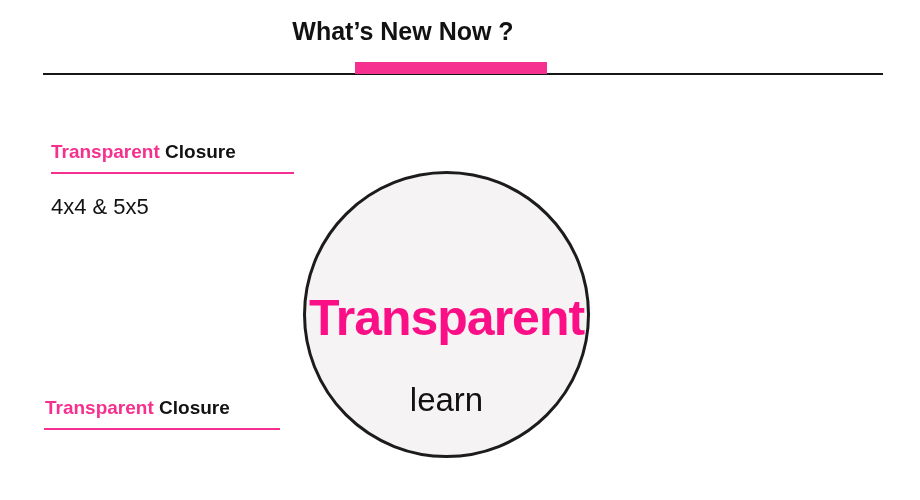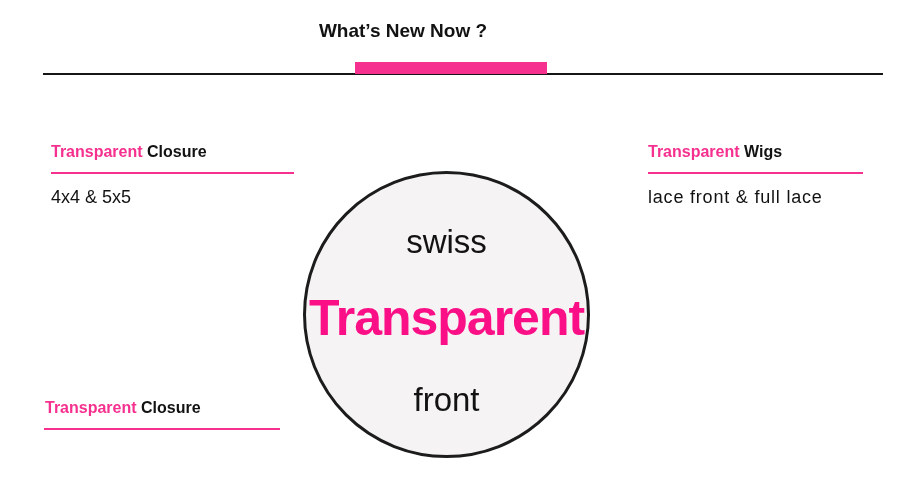--- a/index.html
+++ b/index.html
@@ -15,21 +15,21 @@
     font-family: "Liberation Sans", sans-serif;
     color: var(--text_black, #121212);
     overflow: hidden;
   }
   .title {
     position: absolute;
     top: 17px;
     left: 0;
     width: 806px;
     text-align: center;
-    font-size: 19px;
+    font-size: 25px;
     font-weight: bold;
     line-height: 28px;
   }
   .rule {
     position: absolute;
     top: 73px;
     left: 43px;
     width: 840px;
     height: 2px;
     background: #161616;
@@ -37,35 +37,35 @@
   .bar {
     position: absolute;
     top: 62px;
     left: 355px;
     width: 192px;
     height: 12px;
     background: var(--accent_pink, #f5308f);
   }
   .block { position: absolute; }
   .heading {
-    font-size: 16px;
+    font-size: 19px;
     font-weight: bold;
     line-height: 27px;
     white-space: nowrap;
   }
   .hl { color: var(--accent_pink, #f5308f); }
   .underline {
     height: 2px;
     background: var(--accent_pink, #f5308f);
     margin-top: 7px;
   }
   .detail {
-    font-size: 18px;
+    font-size: 22px;
     line-height: 24px;
-    margin-top: 11px;
+    margin-top: 21px;
     white-space: nowrap;
   }
   .closure { left: 51px; top: 138px; }
   .closure .underline { width: 243px; }
   .wigs { left: 648px; top: 138px; }
   .wigs .underline { width: 215px; }
   .wigs .detail { letter-spacing: 0.8px; }
   .frontal { left: 45px; top: 394px; }
   .frontal .underline { width: 236px; margin-left: -1px; }
   .circle {
@@ -125,39 +125,30 @@
 
   <div class="block closure">
     <div class="heading">
       <span class="hl">Transparent</span>
       <span>Closure</span>
     </div>
     <div class="underline"></div>
     <div class="detail">4x4 &amp; 5x5</div>
   </div>
 
-  <div class="block wigs">
-    <div class="heading">
-      <span class="hl">Transparent</span>
-      <span>Wigs</span>
-    </div>
-    <div class="underline"></div>
-    <div class="detail">lace front &amp; full lace</div>
-  </div>
 
   <div class="block frontal">
     <div class="heading">
       <span class="hl">Transparent</span>
       <span>Closure</span>
     </div>
     <div class="underline"></div>
   </div>
 
   <div class="circle">
-    <div class="c-top">swiss</div>
     <div class="c-mid">Transparent</div>
-    <div class="c-bottom">front</div>
+    <div class="c-bottom">learn</div>
   </div>
 
   <div class="contact">
   </div>
 
 </div>
 
 </body></html>

